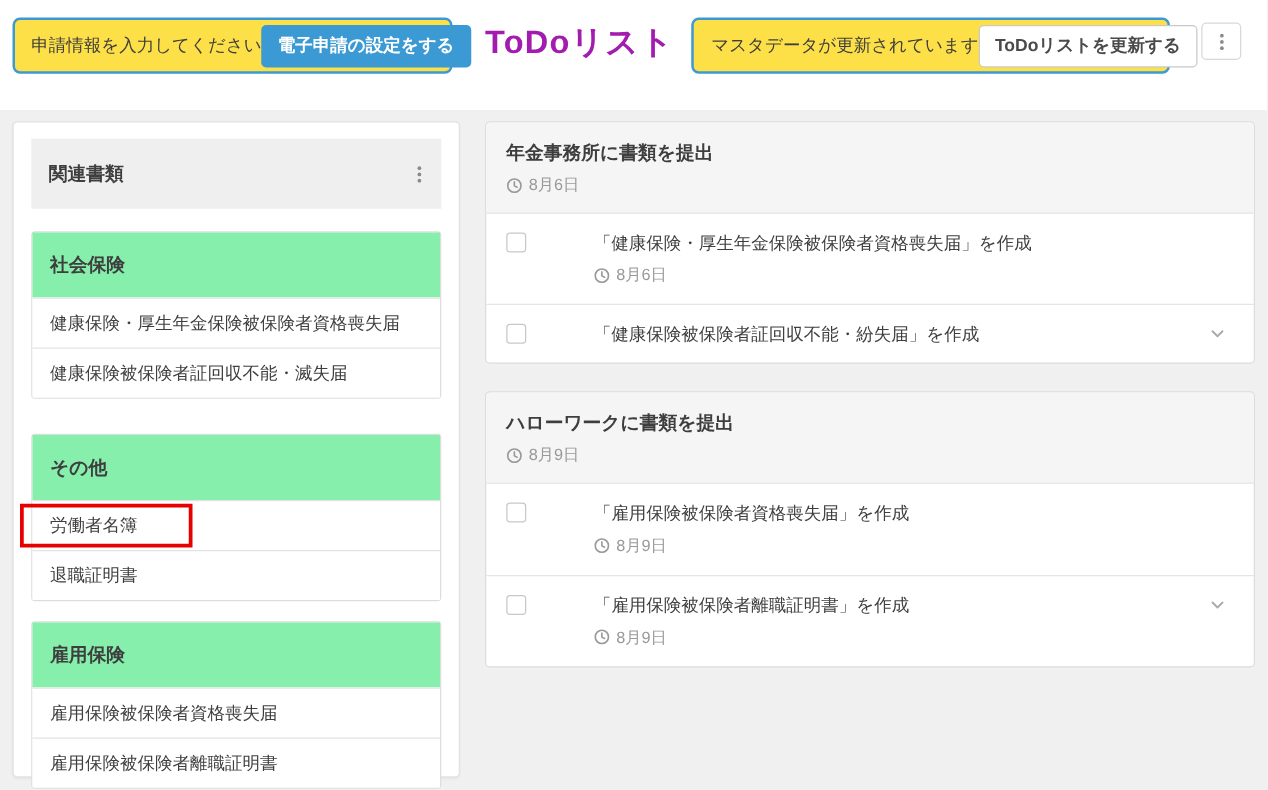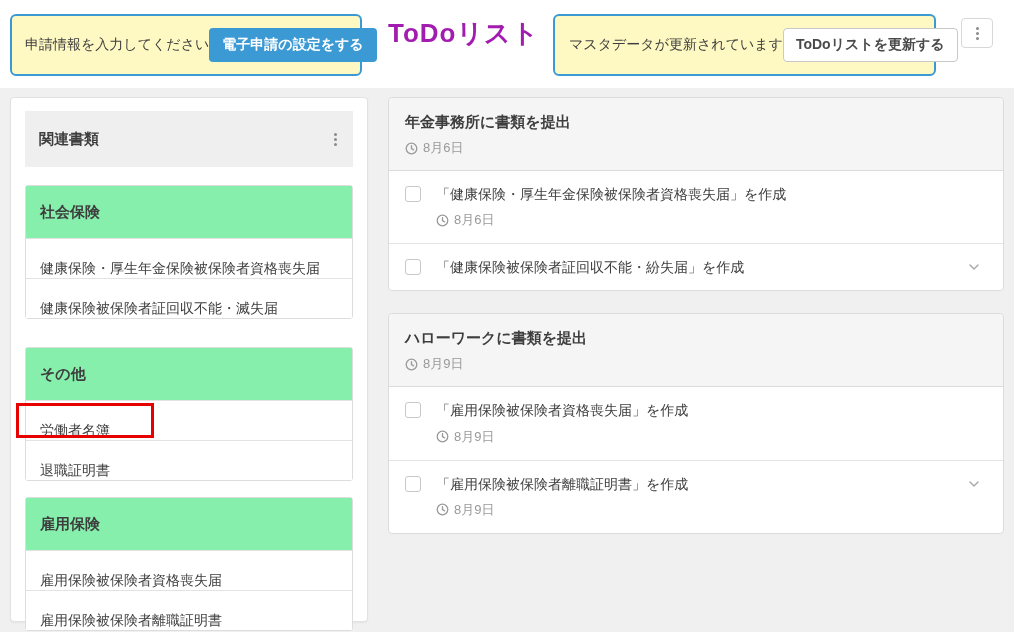--- a/index.html
+++ b/index.html
@@ -5,21 +5,21 @@
   * { box-sizing: border-box; margin: 0; padding: 0; }
   html,body { background:#f0f0f0; }
   .page {
     position: relative; width: 1014px; height: 632px; overflow: hidden;
     background: #f0f0f0; color: #3e3e3e;
     font-family: "Liberation Sans", "DejaVu Sans", sans-serif; font-size: 14px;
   }
   .topband { position:absolute; top:0; left:0; width:1014px; height:88px; background:#ffffff; }
 
   .alert-box {
-    position:absolute; top:14px; height:62px; background:#fef9c3;
+    position:absolute; top:14px; height:45px; background:#fde047;
     border:2px solid #3b99d3; border-radius:6px;
     display:flex; align-items:center; justify-content:space-between;
   }
   .alert-left  { left:10px;  width:352px; padding:0 10px 0 13px; }
   .alert-right { left:553px; width:383px; padding:0 12px 0 14px; }
   .alert-msg { font-size:14px; color:#3e3e3e; white-space:nowrap; }
 
   .btn { font-family:inherit; font-size:14px; border-radius:4px; cursor:pointer; white-space:nowrap; }
   .btn-primary { background:#3b99d3; color:#fff; font-weight:bold; border:none; padding:8px 13px; }
   .btn-secondary { background:#fff; color:#4a4a4a; font-weight:bold; border:1px solid #c9c9c9; padding:7px 12px; }
@@ -49,41 +49,41 @@
 
   .doc-card { border:1px solid #dddddd; border-radius:3px; background:#fff; }
   .doc-card.m1 { margin-top:18px; }
   .doc-card.m2 { margin-top:16px; }
   .doc-card.m3 { margin-top:28px; }
   .doc-card-header {
     height:52px; display:flex; align-items:center; padding:0 14px;
     font-size:15px; font-weight:bold; background:#86efac;
   }
   .doc-row {
-    position:relative; height:40px; display:flex; align-items:flex-end;
+    position:relative; height:40px; display:flex; align-items:center;
     padding:0 14px; border-top:1px solid #e3e3e3; font-size:14px;
     background:#fff; cursor:pointer;
   }
   .red-highlight {
     position:absolute; left:-10px; top:2px; width:138px; height:35px;
     border:3px solid #e60000; pointer-events:none;
   }
 
   
   .main { position:absolute; left:388px; top:97px; width:616px; }
   .todo-card { background:#fff; border:1px solid #dcdcdc; border-radius:4px; margin-bottom:22px; }
   .todo-card-header {
     background:#f5f5f5; padding:15px 16px 13px; border-bottom:1px solid #dcdcdc;
     border-radius:4px 4px 0 0;
   }
   .todo-group-title { font-size:15px; font-weight:bold; color:#3e3e3e; }
   .due { display:flex; align-items:center; gap:5px; color:#999; font-size:13px; margin-top:7px; }
   .due svg { flex:none; }
 
-  .task-row { position:relative; display:flex; align-items:flex-start; padding:14px 44px 14px 16px; }
+  .task-row { position:relative; display:flex; align-items:flex-start; padding:14px 44px 14px 16px;gap:39px; }
   .task-row + .task-row { border-top:1px solid #e5e5e5; }
   .checkbox {
     flex:none; width:16px; height:16px; margin:1px 15px 0 0;
     border:1px solid #c8c8c8; border-radius:3px; background:#fff; cursor:pointer;
   }
   .task-label { font-size:14px; line-height:1.3; }
   .task-body .due { margin-top:8px; }
   .chevron {
     position:absolute; right:20px; top:14px; background:none; border:none;
     cursor:pointer; padding:2px;

